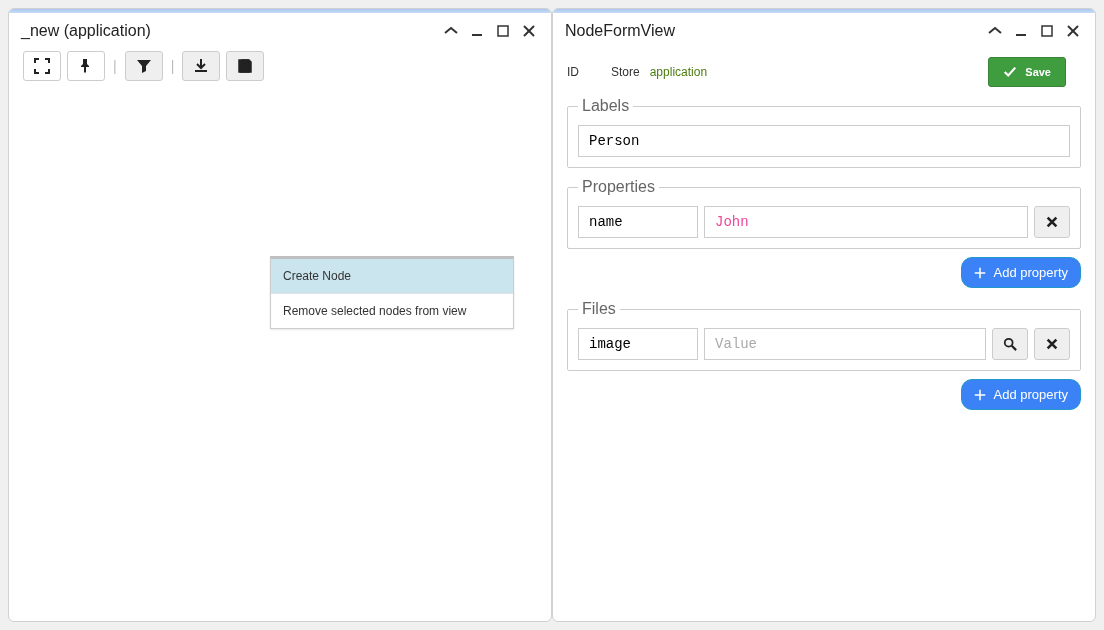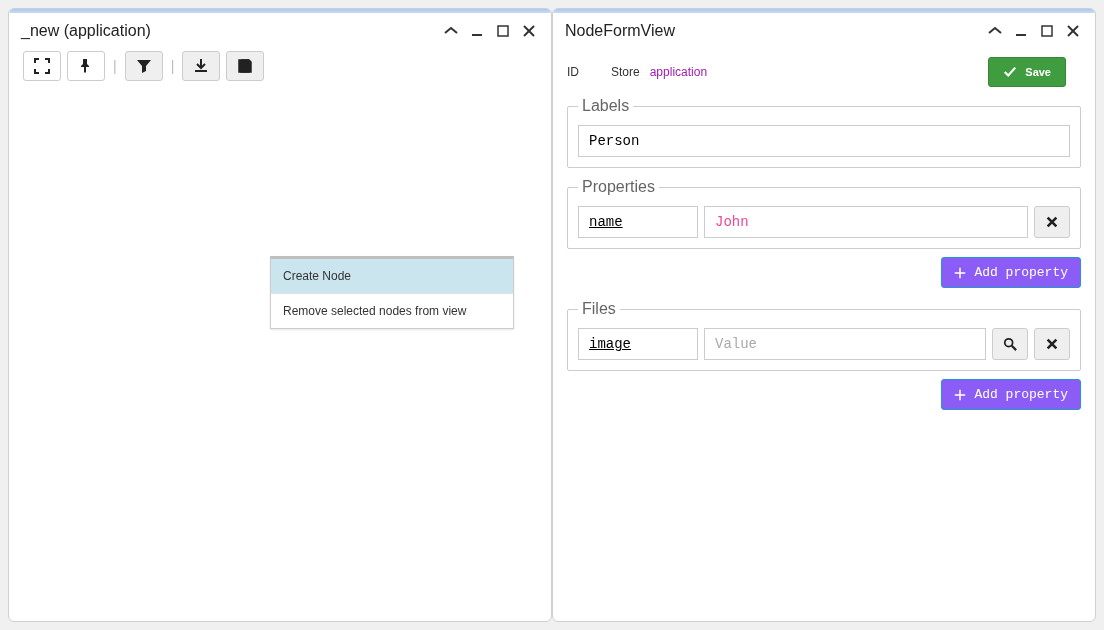--- a/index.html
+++ b/index.html
@@ -19,36 +19,36 @@
 .tool-btn svg { width: 16px; height: 16px; fill: #222; }
 .tool-sep { color: #bbb; font-size: 14px; padding: 0 2px; }
 .canvas { flex: 1; position: relative; }
 .context-menu { position: absolute; left: 261px; top: 165px; width: 244px; border: 1px solid #ccc; border-top: 3px solid #bfbfbf; background: #fff; box-shadow: 0 1px 2px rgba(0,0,0,0.1); }
 .context-menu .item { padding: 10px 12px; border-bottom: 1px solid #e3e3e3; font-size: 12px; cursor: pointer; }
 .context-menu .item:last-child { border-bottom: none; }
 .context-menu .item.selected { background: #cbe5ef; }
 .form-body { padding: 4px 14px 14px 14px; flex: 1; overflow: auto; }
 .info-row { display: flex; align-items: center; gap: 10px; padding: 2px 15px 10px 0; }
 .info-row .label { font-size: 12px; color: #333; }
-.info-row .value { font-size: 12px; color: #a21caf; }
+.info-row .value { font-size: 12px; color: #4d7c0f; }
 .info-row .spacer { flex: 1; }
 .save-btn { background: #3f9c3f; color: #fff; border: 1px solid #368636; border-radius: 3px; padding: 7px 14px; display: flex; align-items: center; gap: 8px; cursor: pointer; font-weight: bold; font-size: 11px; }
 .save-btn svg { width: 14px; height: 14px; stroke: #fff; stroke-width: 2.5; fill: none; }
 fieldset.group { border: 1px solid #ccc; border-radius: 2px; padding: 10px; margin-bottom: 10px; position: relative; }
 fieldset.group legend { font-size: 16px; color: #666; padding: 0 4px; }
 .txt-input { border: 1px solid #ccc; height: 32px; padding: 0 10px; font-family: "Courier New", monospace; font-size: 14px; background: #fff; }
 .txt-input.green { color: #ec4899; }
 .full { width: 100%; }
 .row { display: flex; gap: 6px; align-items: center; }
-.row .key { width: 120px; flex: 0 0 120px; text-decoration: underline; }
+.row .key { width: 120px; flex: 0 0 120px; }
 .row .val { flex: 1; }
 .sq-btn { width: 36px; height: 32px; background: #efefef; border: 1px solid #ccc; border-radius: 3px; display: flex; align-items: center; justify-content: center; cursor: pointer; flex: 0 0 36px; }
 .sq-btn svg { width: 14px; height: 14px; fill: #222; }
 .add-row { display: flex; justify-content: flex-end; margin-bottom: 12px; margin-top: -2px; }
-.add-btn { background: #8b5cf6; color: #fff; border: 1px solid #2398cb; border-radius: 3px; padding: 7px 12px; display: flex; align-items: center; gap: 8px; cursor: pointer; font-size: 13px; font-weight: 500; font-family: Liberation Mono, monospace; }
+.add-btn { background: #3b82f6; color: #fff; border: 1px solid #2398cb; border-radius: 11px; padding: 7px 12px; display: flex; align-items: center; gap: 8px; cursor: pointer; font-size: 13px; font-weight: 500; }
 .add-btn svg { width: 12px; height: 12px; fill: #fff; }
 ::placeholder { color: #aaa; }
 </style>
 </head>
 <body>
 
 <div class="desktop">
 
   <div class="window">
     <div class="titlebar-accent"></div>

